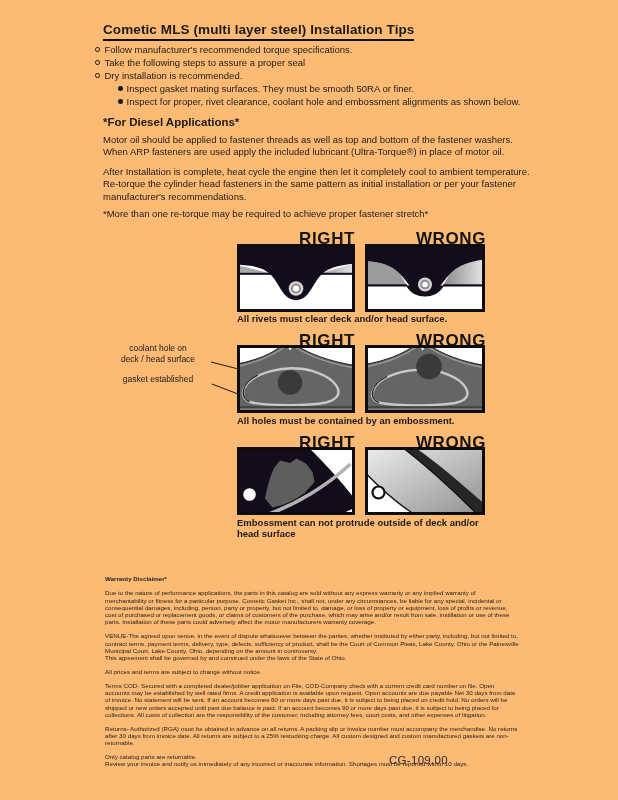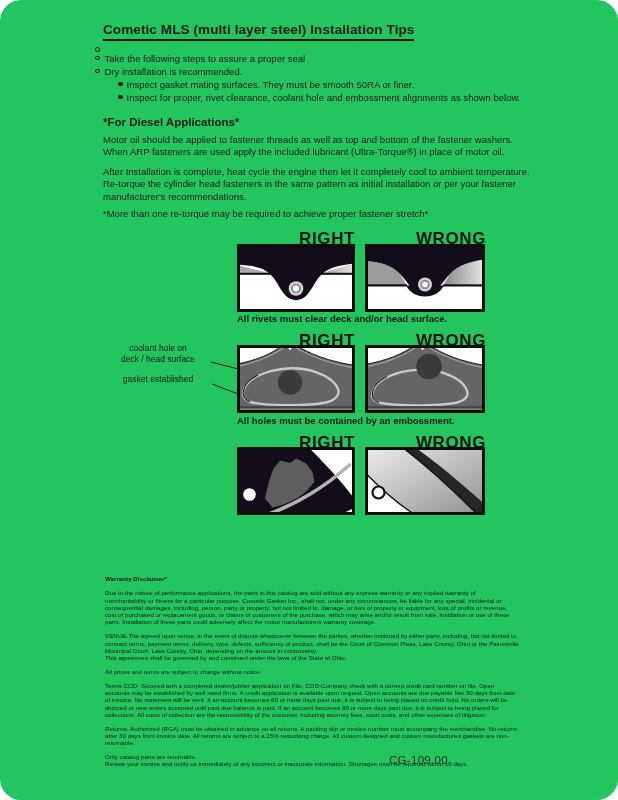--- a/index.html
+++ b/index.html
@@ -1,18 +1,18 @@
 <!DOCTYPE html>
 <html><head>
 <meta charset="utf-8">
 <style>
   * { margin:0; padding:0; box-sizing:border-box; }
   html,body { background:#ffffff; }
   body { font-family:"Liberation Sans", sans-serif; color:#1a1a1a; }
-  .page { position:relative; width:618px; height:800px; background:#22c55e; overflow:hidden;border-radius:21px; }
+  .page { position:relative; width:618px; height:800px; background:#fdba74; overflow:hidden; }
 
   .title { position:absolute; left:103px; top:22px; font-size:13.5px; font-weight:bold;
            border-bottom:2px solid #111; padding-bottom:2px; letter-spacing:0.1px; }
 
   .bullets { position:absolute; left:95px; top:43px; font-size:9.5px; }
   .b-item { display:flex; line-height:13px; }
   .b-item.sub { margin-left:23px; }
   .marker-o { width:4.5px; height:4.5px; border:1px solid #1a1a1a; border-radius:50%;
               margin:4px 5px 0 0; flex:none; }
   .marker-dot { width:4.5px; height:4.5px; background:#1a1a1a; border-radius:50%;
@@ -45,20 +45,21 @@
 </head>
 <body>
 
 <div class="page">
 
   <div class="title">Cometic MLS (multi layer steel) Installation Tips</div>
 
   <div class="bullets">
     <div class="b-item">
       <span class="marker-o"></span>
+      <span>Follow manufacturer's recommended torque specifications.</span>
     </div>
     <div class="b-item">
       <span class="marker-o"></span>
       <span>Take the following steps to assure a proper seal</span>
     </div>
     <div class="b-item">
       <span class="marker-o"></span>
       <span>Dry installation is recommended.</span>
     </div>
     <div class="b-item sub">
@@ -188,20 +189,21 @@
       </linearGradient>
     </defs>
     <rect width="120" height="68" fill="url(#gradF)"></rect>
     <path d="M37,0 C63,20 89,44 113,68 H120 V57.5 C96,36 71.5,15.5 49.5,0 Z" fill="#262626"></path>
     <path d="M37,0 C63,20 89,44 113,68" fill="none" stroke="#101010" stroke-width="1.4"></path>
     <path d="M0,25.5 C15.5,41.5 32,56.5 50.5,68 H0 Z" fill="#ffffff" stroke="#101010" stroke-width="1.3"></path>
     <circle cx="13.5" cy="45.5" r="6" fill="#ffffff" stroke="#101010" stroke-width="2.2"></circle>
     <rect x="1.5" y="1.5" width="117" height="65" fill="none" stroke="#0d0d0d" stroke-width="3"></rect>
   </svg>
 
+  <div class="caption" style="top:517px;">Embossment can not protrude outside of deck and/or head surface</div>
 
   <div class="legal">
     <div class="lh">Warranty Disclaimer*</div>
     <p>Due to the nature of performance applications, the parts in this catalog are sold without any express warranty or any implied warranty of merchantability or fitness for a particular purpose.  Cometic Gasket Inc., shall not, under any circumstances, be liable for any special, incidental or consequential damages, including, person, party or property, but not limited to, damage, or loss of property or equipment, loss of profits or revenue, cost of purchased or replacement goods, or claims of customers of the purchase, which may arise and/or result from sale, instillation or use of these parts.  Installation of these parts could adversely affect the motor manufacturers warranty coverage.</p>
     <p>VENUE-The agreed upon venue, in the event of dispute whatsoever between the parties, whether instituted by either party, including, but not limited to, contract terms, payment terms, delivery, type, defects, sufficiency of product, shall be the Court of Common Pleas, Lake County, Ohio or the Painesville Municipal Court, Lake County, Ohio, depending on the amount in controversy.
 This agreement shall be governed by and construed under the laws of the State of Ohio.</p>
     <p>All prices and terms are subject to change without notice.</p>
     <p>Terms COD- Secured with a completed dealer/jobber application on File, COD-Company check with a current credit card number on file.  Open accounts may be established by well rated firms.  A credit application is available upon request.  Open accounts are due payable Net 30 days from date of invoice.  No statement will be sent.  If an account becomes 60 or more days past due, it is subject to being placed on credit hold.  No orders will be shipped or new orders accepted until past due balance is paid.  If an account becomes 90 or more days past due, it is subject to being placed for collections.  All costs of collection are the responsibility of the customer, including attorney fees, court costs, and other expenses of litigation.</p>
     <p>Returns- Authorized (RGA) must be obtained in advance on all returns.  A packing slip or invoice number must accompany the merchandise.  No returns after 30 days from invoice date.  All returns are subject to a 25% restocking charge.  All custom designed and custom manufactured gaskets are non-returnable.</p>
     <p>Only catalog parts are returnable.

